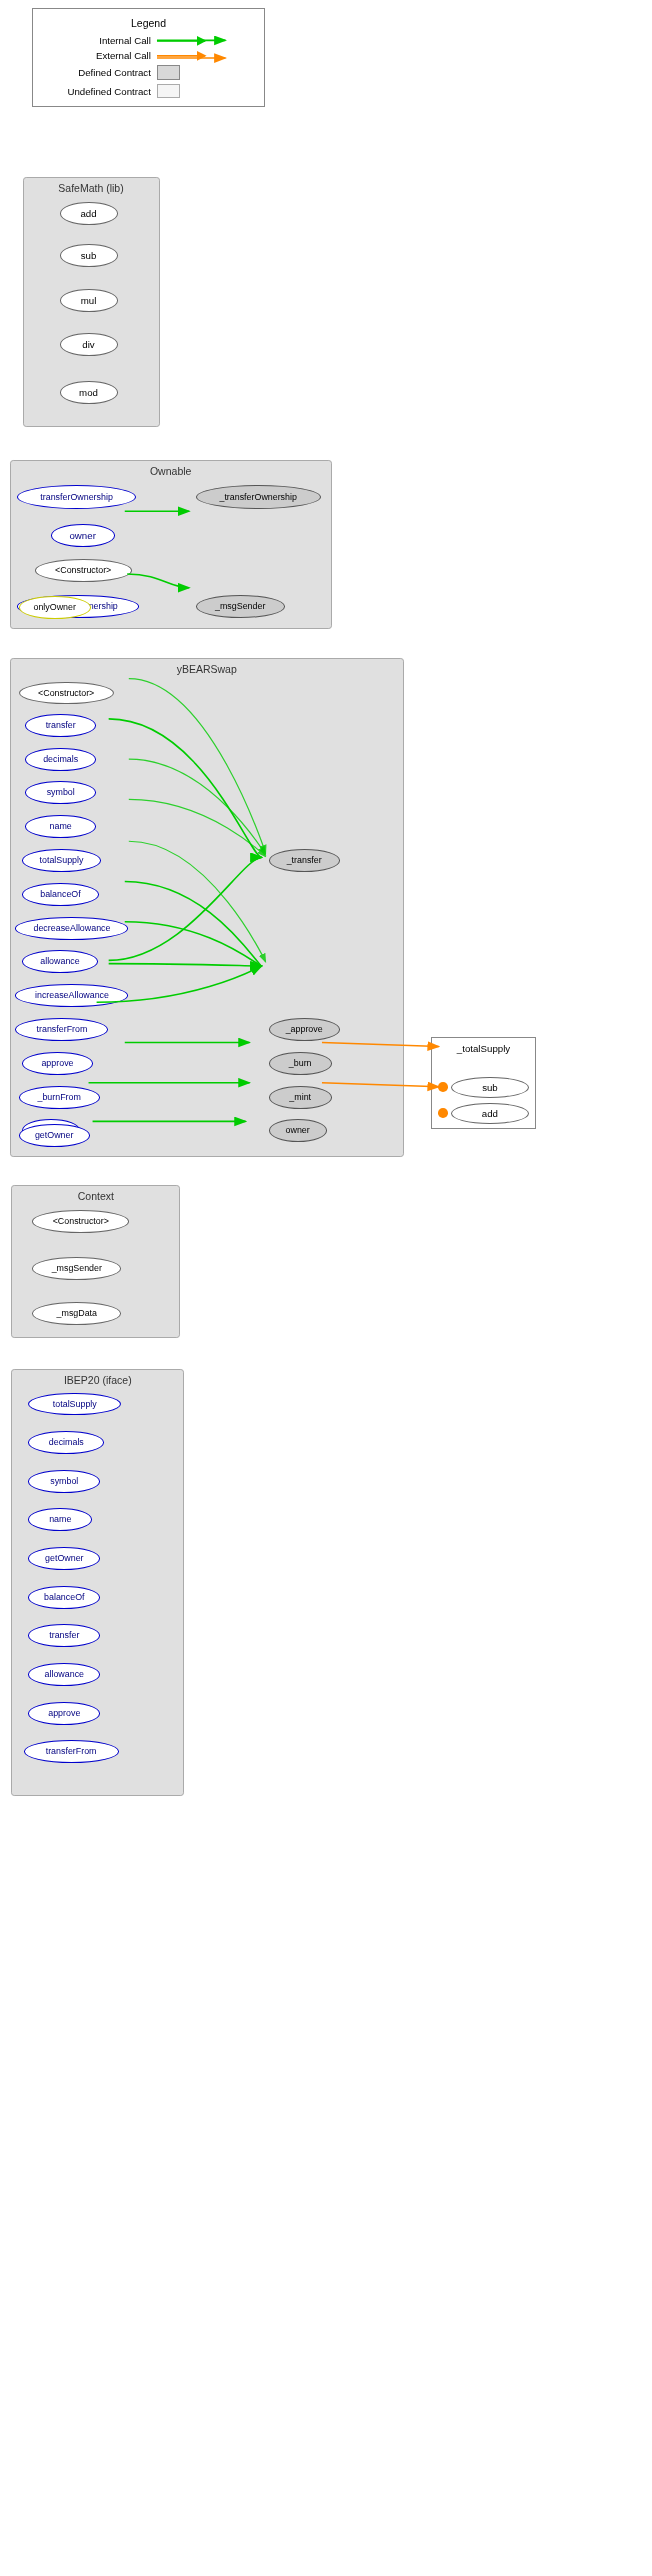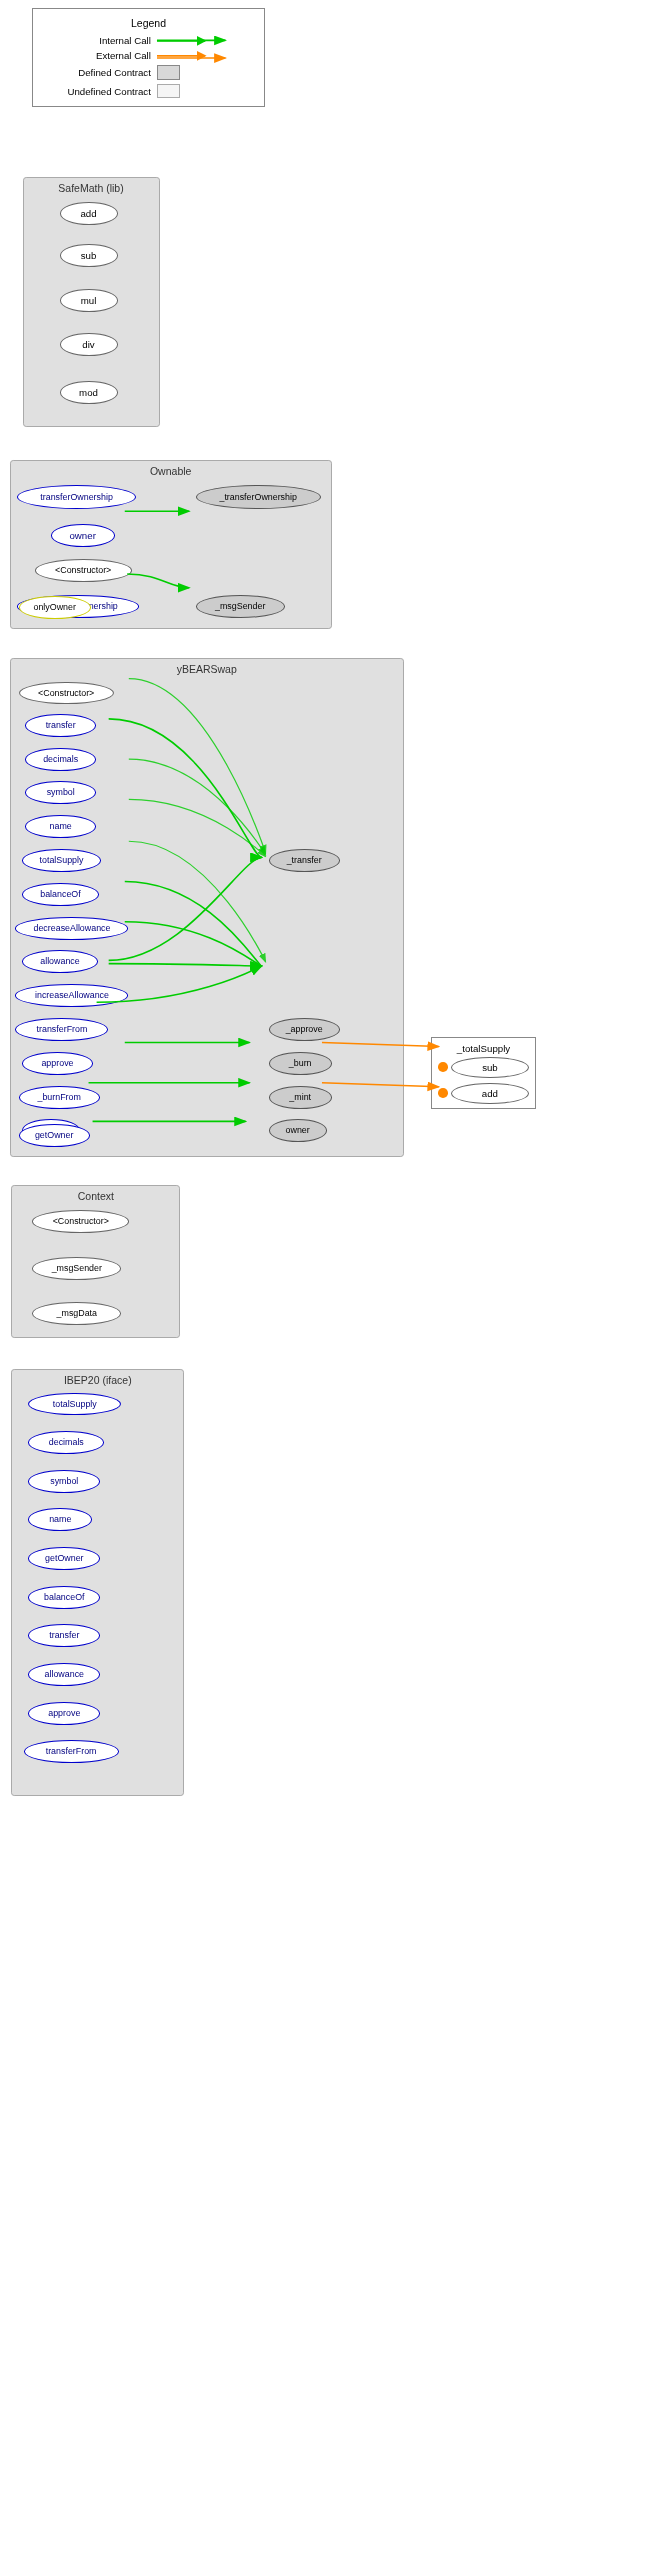--- a/index.html
+++ b/index.html
@@ -418,21 +418,21 @@
     <div style="position:absolute;left:8px;top:460px;width:71px;height:22.5px;border-radius:50%;border:1.6px solid #0000cc;background:#fff;display:flex;align-items:center;justify-content:center;font-size:8.9px;color:#000080;top:465px;">getOwner</div>
 
     <div style="position:absolute;left:258px;top:190px;width:71px;height:22.5px;border-radius:50%;border:0.8px solid #555;background:#ccc;display:flex;align-items:center;justify-content:center;font-size:8.9px;">_transfer</div>
     <div style="position:absolute;left:258px;top:359px;width:71px;height:22.5px;border-radius:50%;border:0.8px solid #555;background:#ccc;display:flex;align-items:center;justify-content:center;font-size:8.9px;">_approve</div>
     <div style="position:absolute;left:258px;top:393px;width:63px;height:22.5px;border-radius:50%;border:0.8px solid #555;background:#ccc;display:flex;align-items:center;justify-content:center;font-size:8.9px;">_burn</div>
     <div style="position:absolute;left:258px;top:427px;width:63px;height:22.5px;border-radius:50%;border:0.8px solid #555;background:#ccc;display:flex;align-items:center;justify-content:center;font-size:8.9px;">_mint</div>
     <div style="position:absolute;left:258px;top:460px;width:58px;height:22.5px;border-radius:50%;border:0.8px solid #555;background:#ccc;display:flex;align-items:center;justify-content:center;font-size:8.9px;">owner</div>
   </div>
 
   <div style="position:absolute;top:1037px;left:431px;width:105px;border:0.8px solid #888;background:#fff;padding:4.8px 6.4px;">
-    <div style="text-align:center;font-size:9.7px;margin-bottom:3px;">_totalSupply</div>
+    <div style="text-align:center;font-size:9.7px;margin-bottom:23px;">_totalSupply</div>
     <div style="display:flex;align-items:center;margin-bottom:4.8px;">
       <span style="width:9.7px;height:9.7px;background:#ff8800;border-radius:50%;display:inline-block;margin-right:3.2px;flex-shrink:0;"></span>
       <div style="flex:1;height:21px;border-radius:50%;border:0.8px solid #666;background:#fff;display:flex;align-items:center;justify-content:center;font-size:9.7px;">sub</div>
     </div>
     <div style="display:flex;align-items:center;">
       <span style="width:9.7px;height:9.7px;background:#ff8800;border-radius:50%;display:inline-block;margin-right:3.2px;flex-shrink:0;"></span>
       <div style="flex:1;height:21px;border-radius:50%;border:0.8px solid #666;background:#fff;display:flex;align-items:center;justify-content:center;font-size:9.7px;">add</div>
     </div>
   </div>
 

